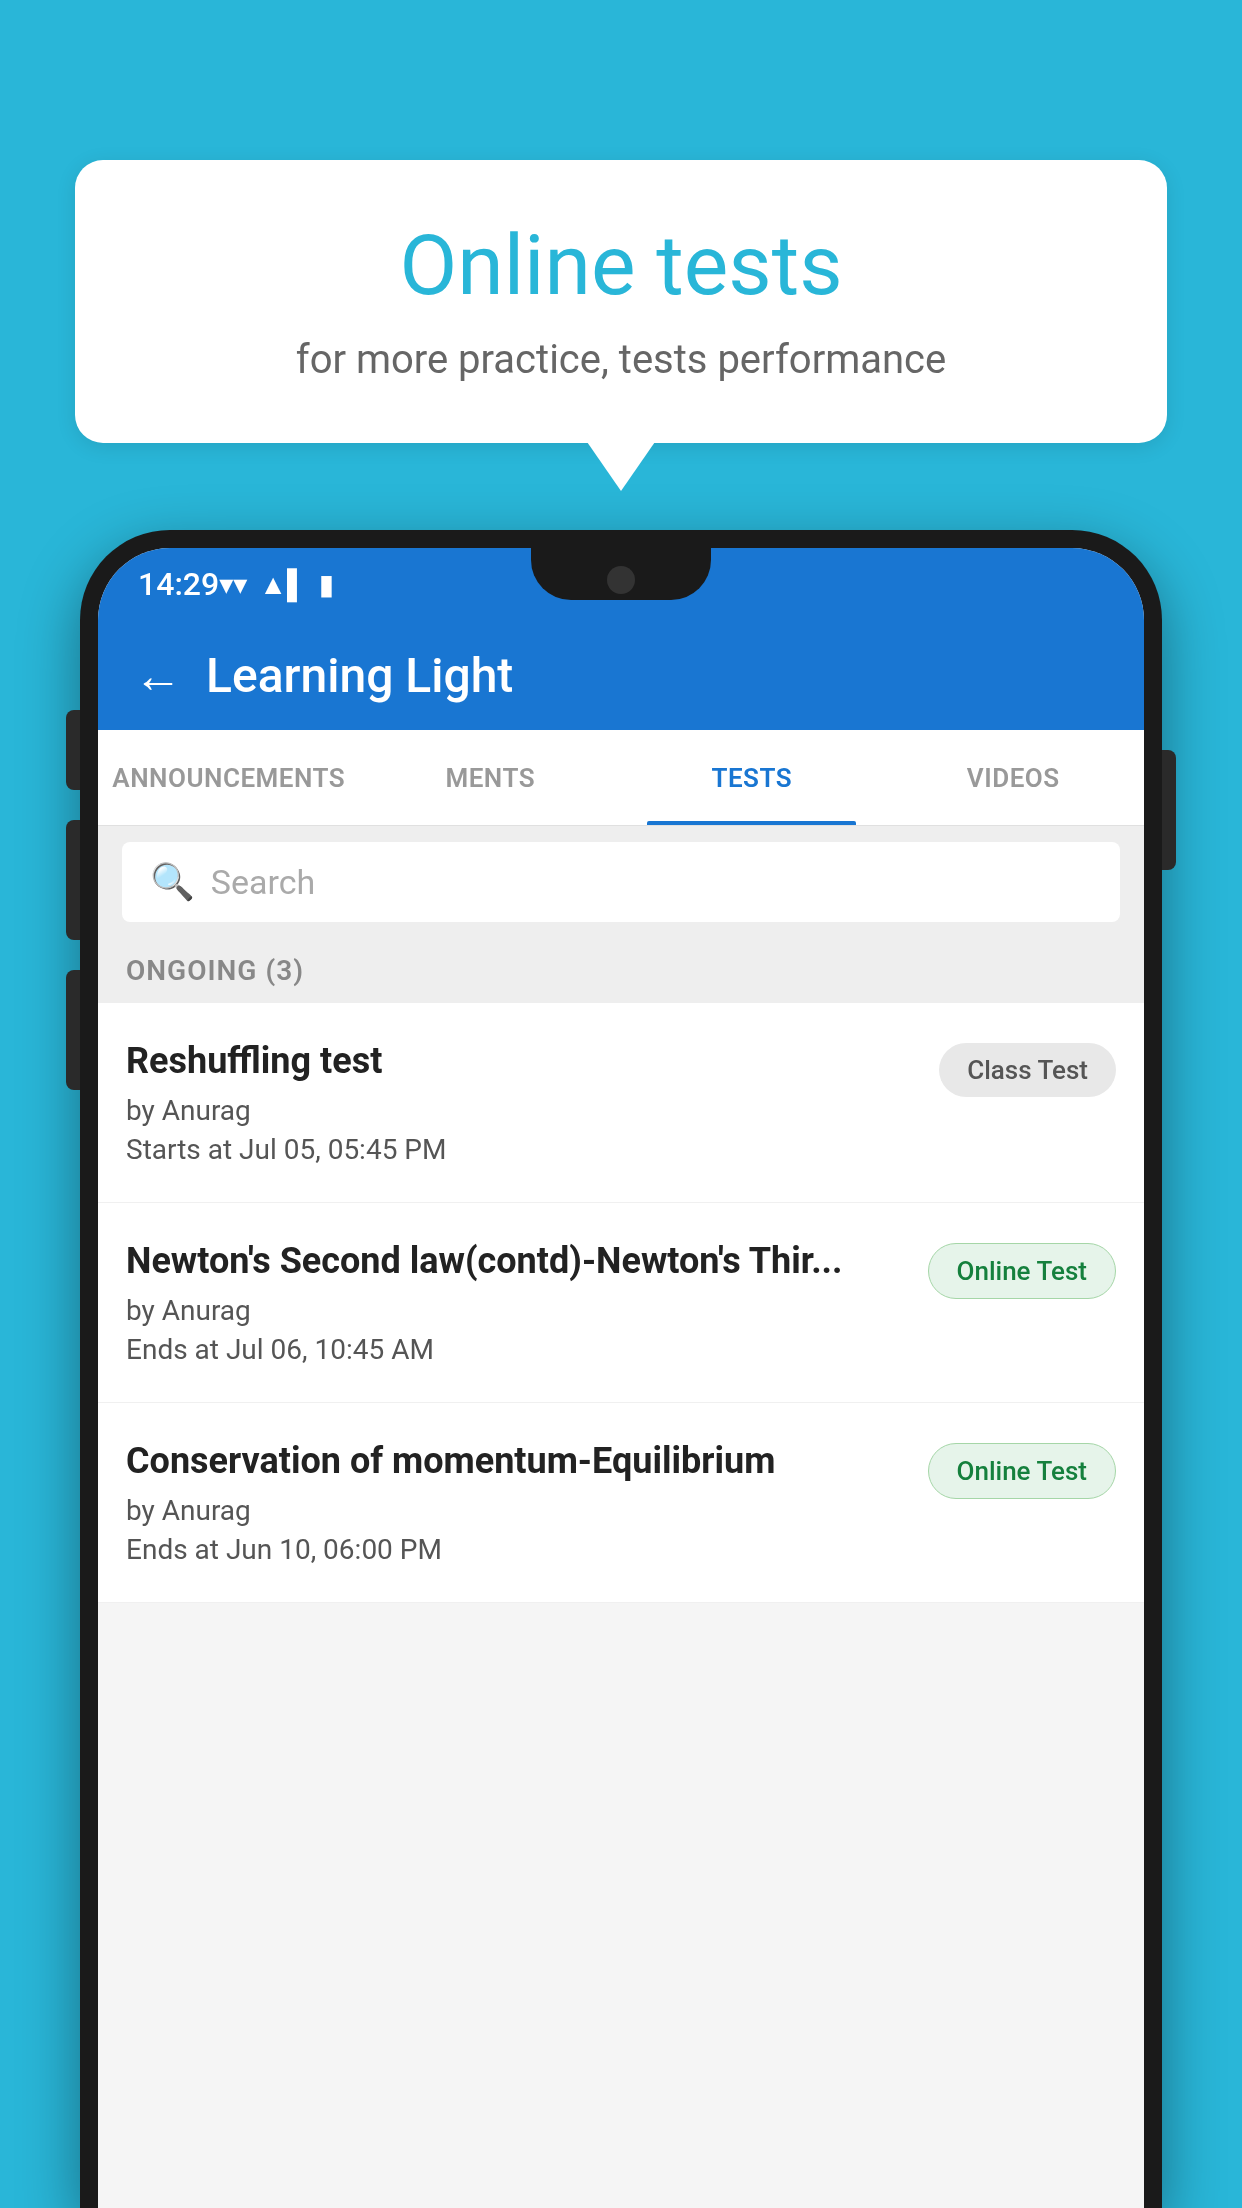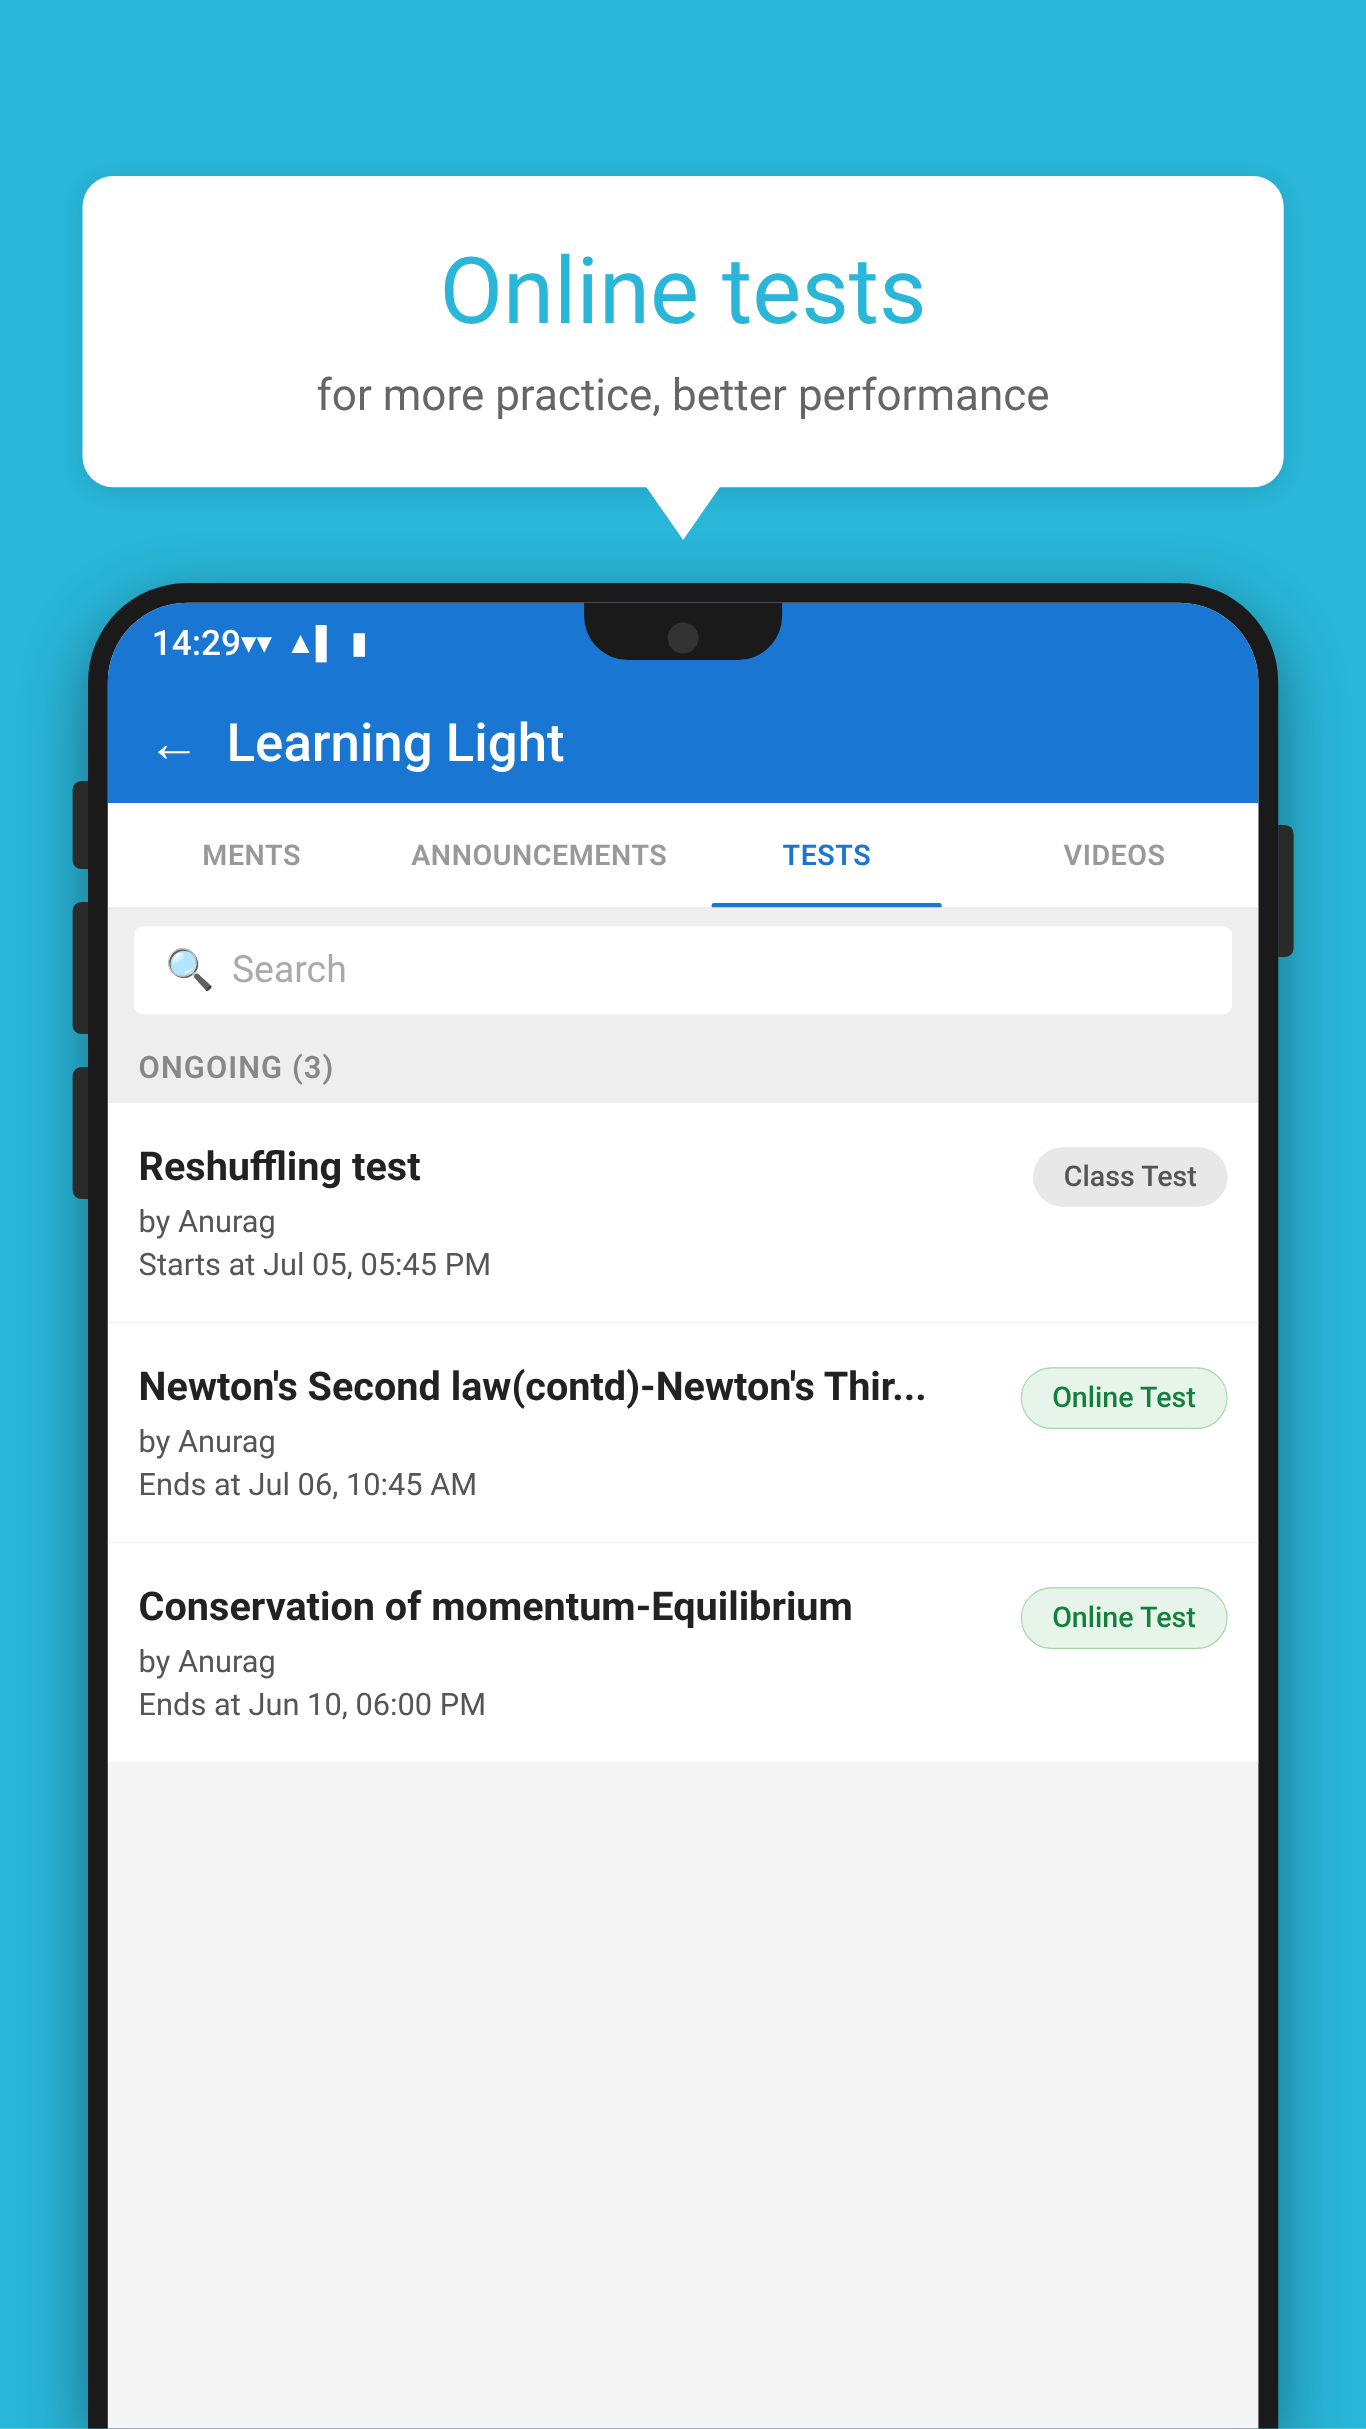--- a/index.html
+++ b/index.html
@@ -313,21 +313,21 @@
       font-weight: 600;
       color: #888;
       letter-spacing: 1px;
     }
   </style>
 </head>
 <body>
 
 <div class="speech-bubble">
   <div class="speech-bubble-title">Online tests</div>
-  <div class="speech-bubble-subtitle">for more practice, better performance</div>
+  <div class="speech-bubble-subtitle">for more practice, tests performance</div>
 </div>
 
 <div class="phone-shell">
 
   <div class="side-btn-right"></div>
   <div class="side-btn-left-1"></div>
   <div class="side-btn-left-2"></div>
   <div class="side-btn-left-3"></div>
 
   <div class="phone-screen">
@@ -345,24 +345,24 @@
       </div>
     </div>
 
     <div class="app-bar">
       <span class="back-arrow">←</span>
       <span class="app-bar-title">Learning Light</span>
     </div>
 
     <div class="tabs-bar">
       <div class="tab-item">
+        <span>ANNOUNCEMENTS</span>
+      </div>
+      <div class="tab-item">
         <span>MENTS</span>
-      </div>
-      <div class="tab-item">
-        <span>ANNOUNCEMENTS</span>
       </div>
       <div class="tab-item active">
         <span>TESTS</span>
       </div>
       <div class="tab-item">
         <span>VIDEOS</span>
       </div>
     </div>
 
     <div class="search-container">

